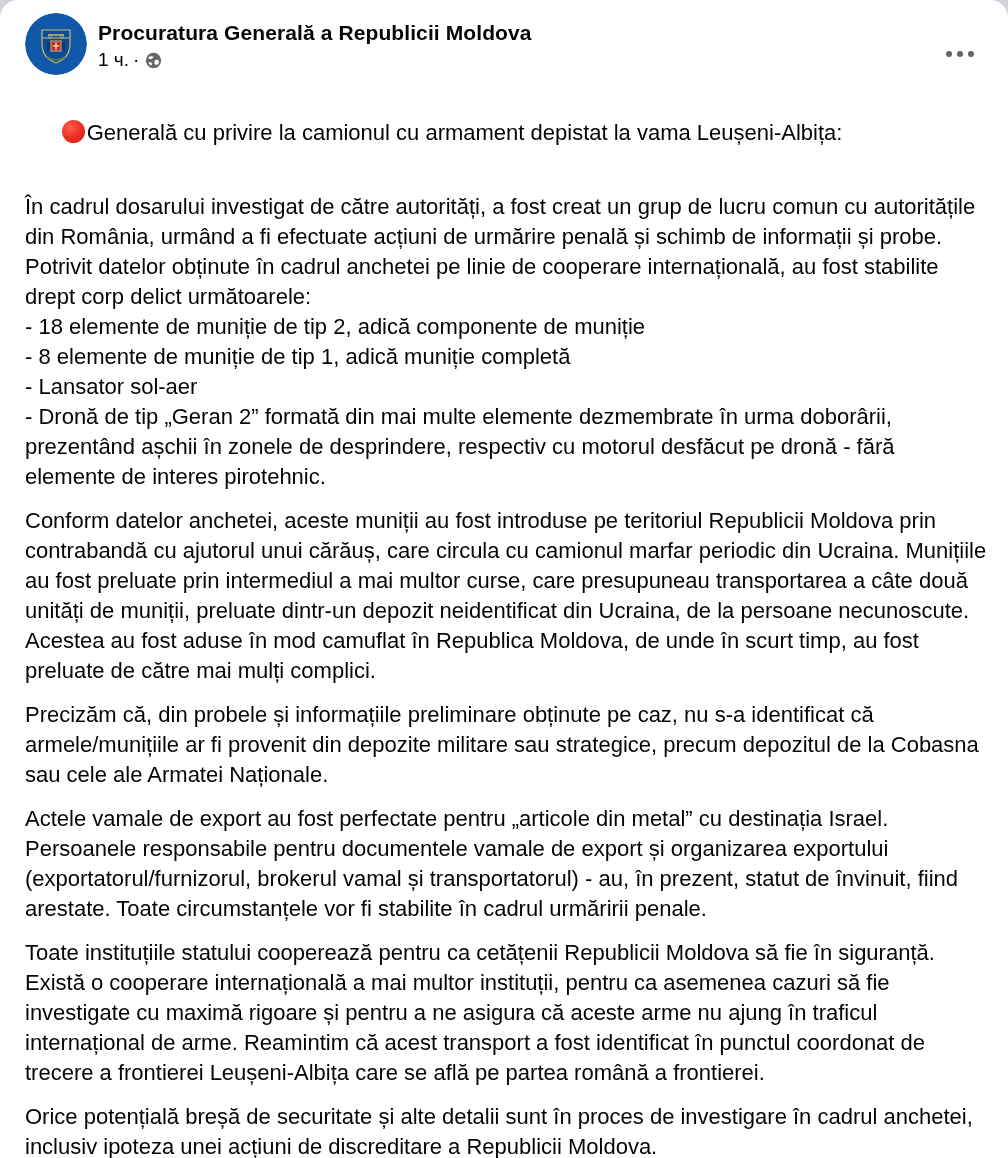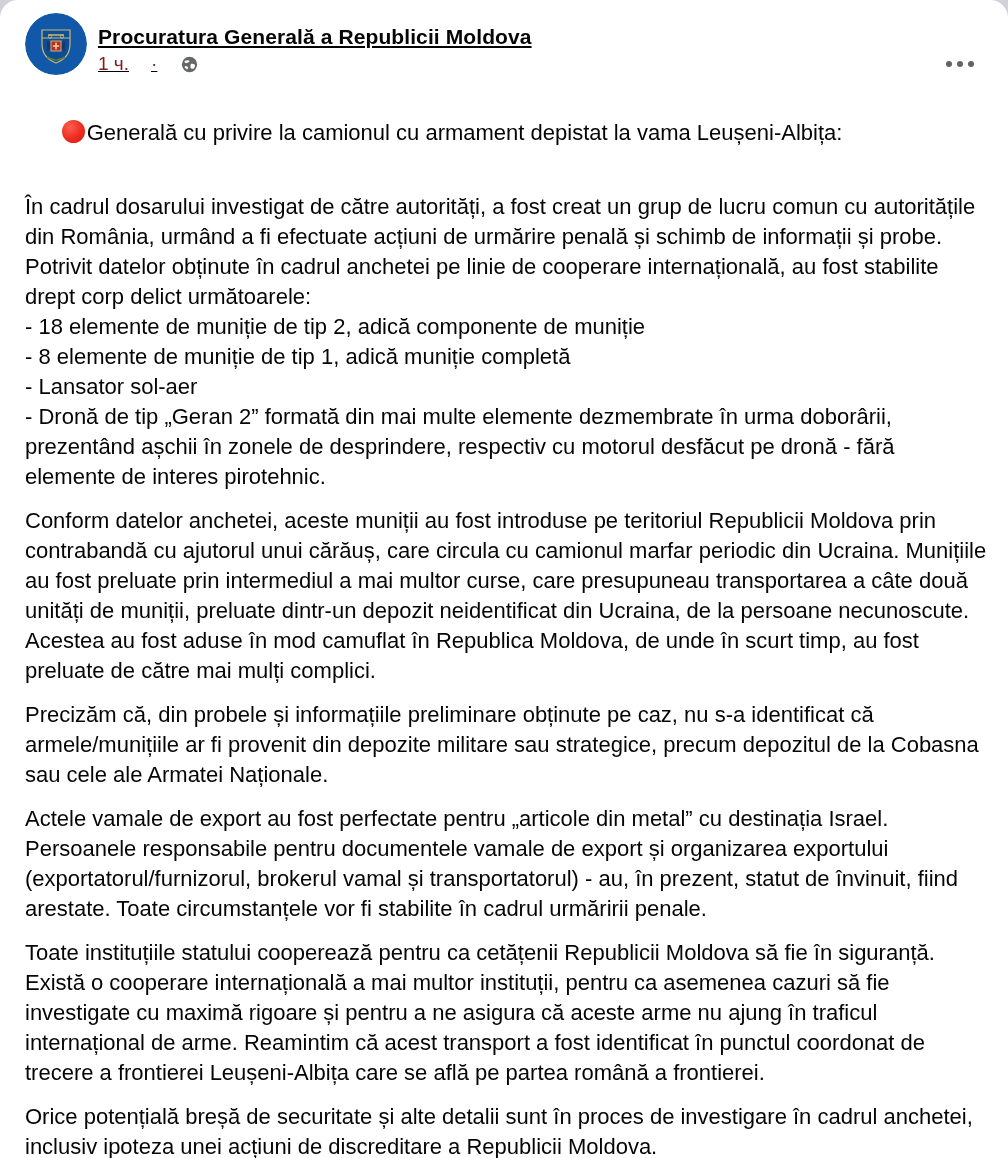--- a/index.html
+++ b/index.html
@@ -11,23 +11,22 @@
   }
   .card {
     width: 1008px; min-height: 1158px;
     background: #ffffff;
     border-radius: 18px 18px 0 0;
     padding-top: 13px;
   }
   
   .header {
     display: flex;
-    align-items: flex-end;
+    align-items: center;
     padding: 0 16px 0 25px;
-    text-decoration: underline;
   }
   .avatar {
     width: 62px; height: 62px;
     border-radius: 50%;
     flex: 0 0 62px;
     display: block;
     cursor: pointer;
   }
   .header-text {
     margin-left: 11px;
@@ -39,24 +38,24 @@
     font-size: 21px;
     font-weight: 700;
     color: #050505;
     letter-spacing: .1px;
     line-height: 26px;
     cursor: pointer;
   }
   .meta-row {
     display: flex;
     align-items: center;
-    gap: 22px;
+    gap: 4px;
     margin-top: 3px;
     font-size: 19px;
-    color: #7f1d1d;
+    color: #000000;
     line-height: 22px;
   }
   .meta-row .globe { width: 17px; height: 17px; margin-left: 2px; display: block; }
   .menu-btn {
     margin-left: auto;
     margin-top: 20px;
     margin-right: 10px;
     display: flex;
     gap: 5px;
     padding: 8px;

